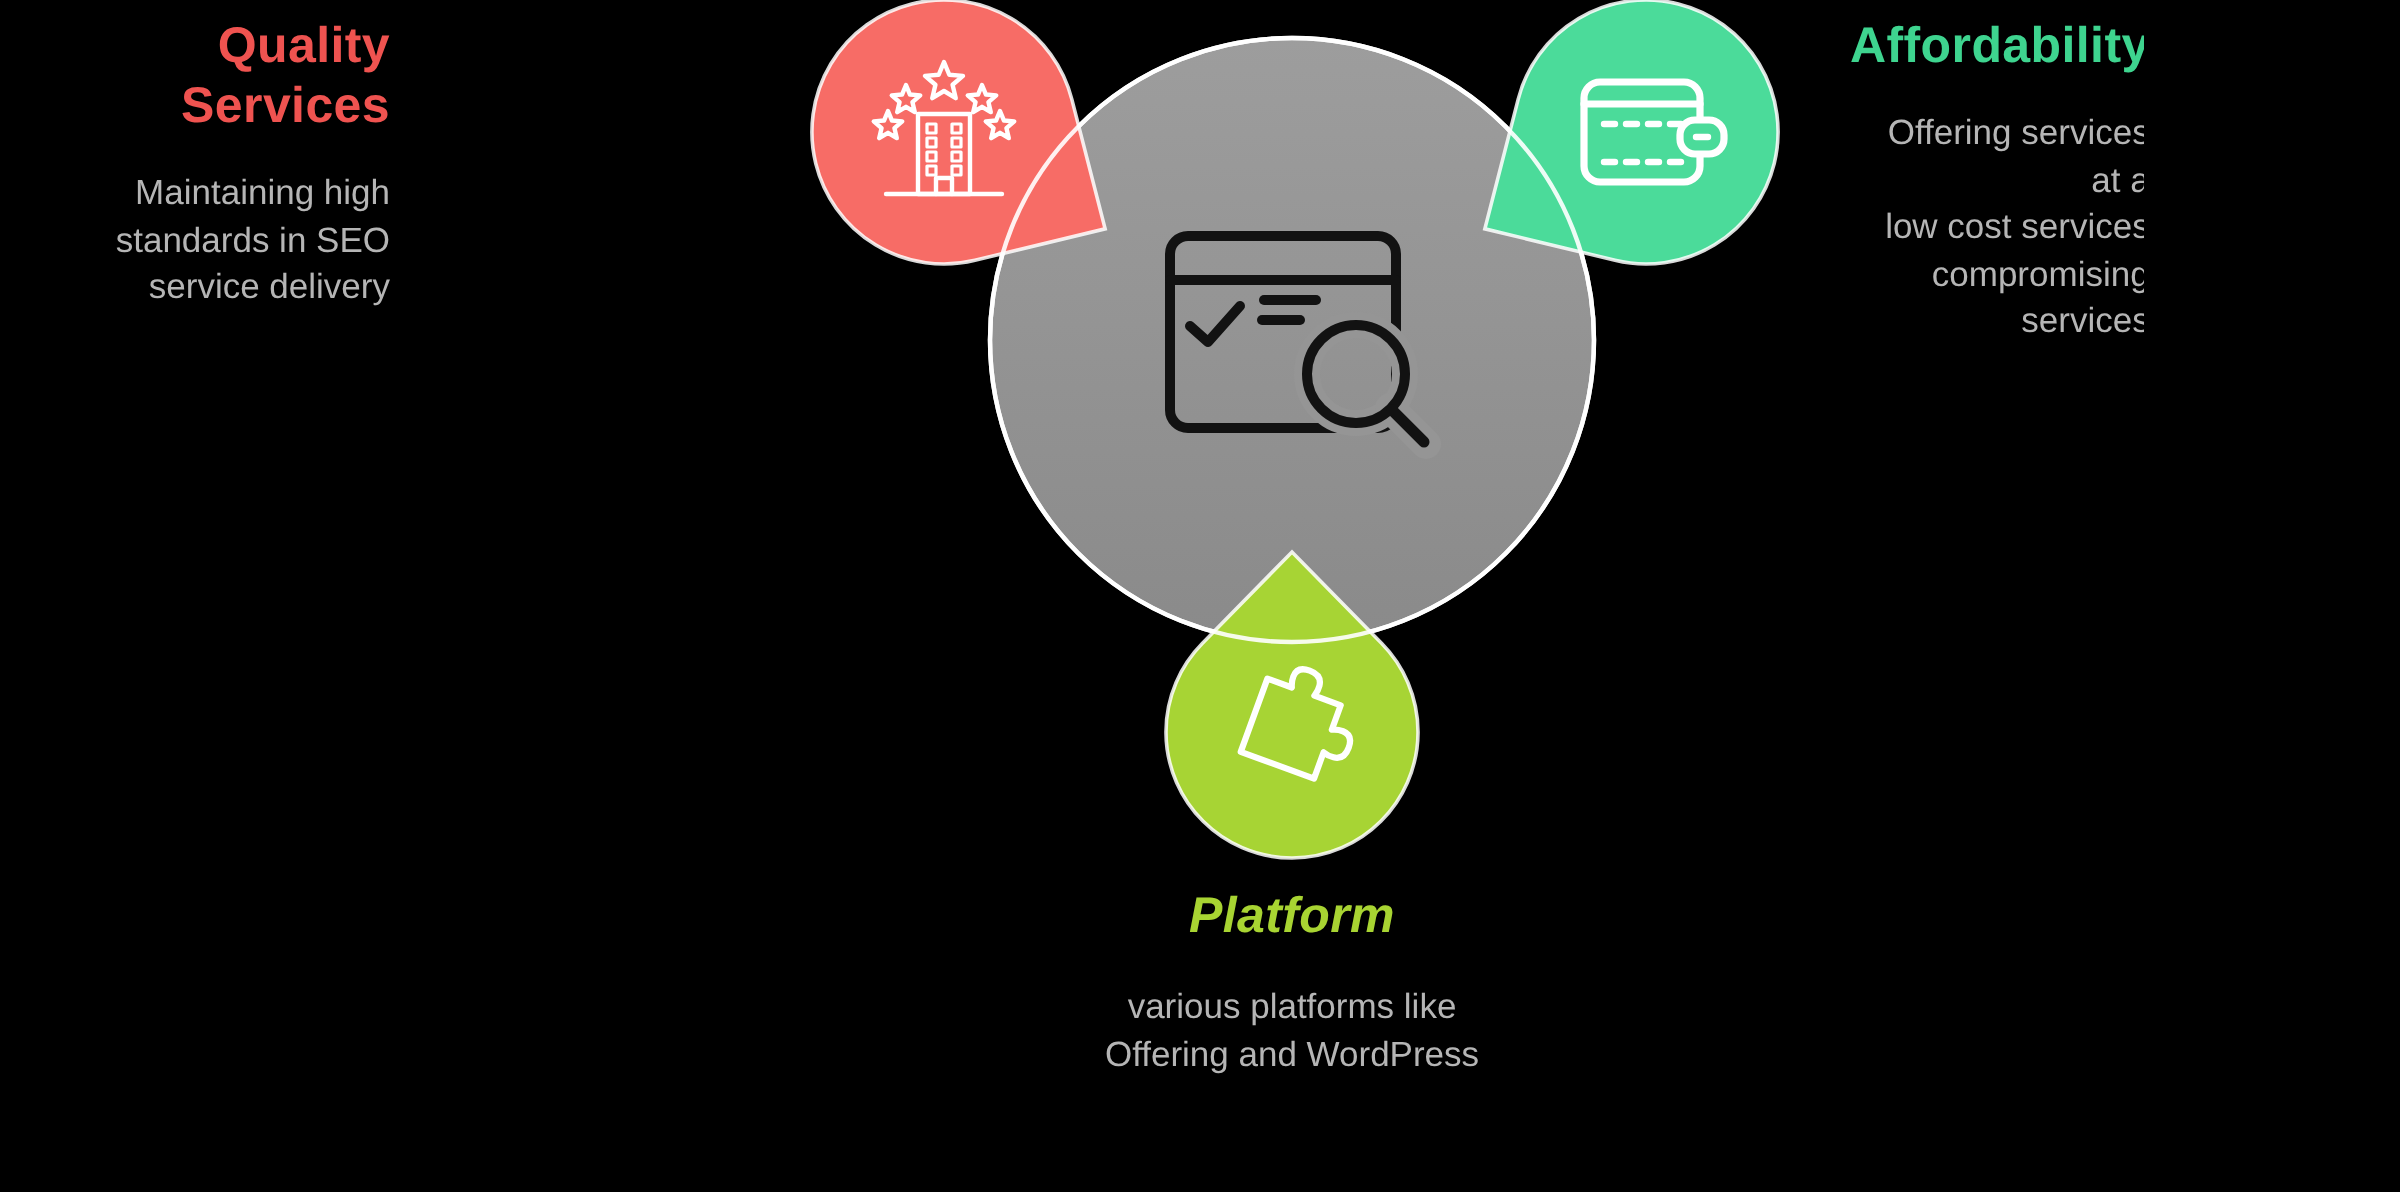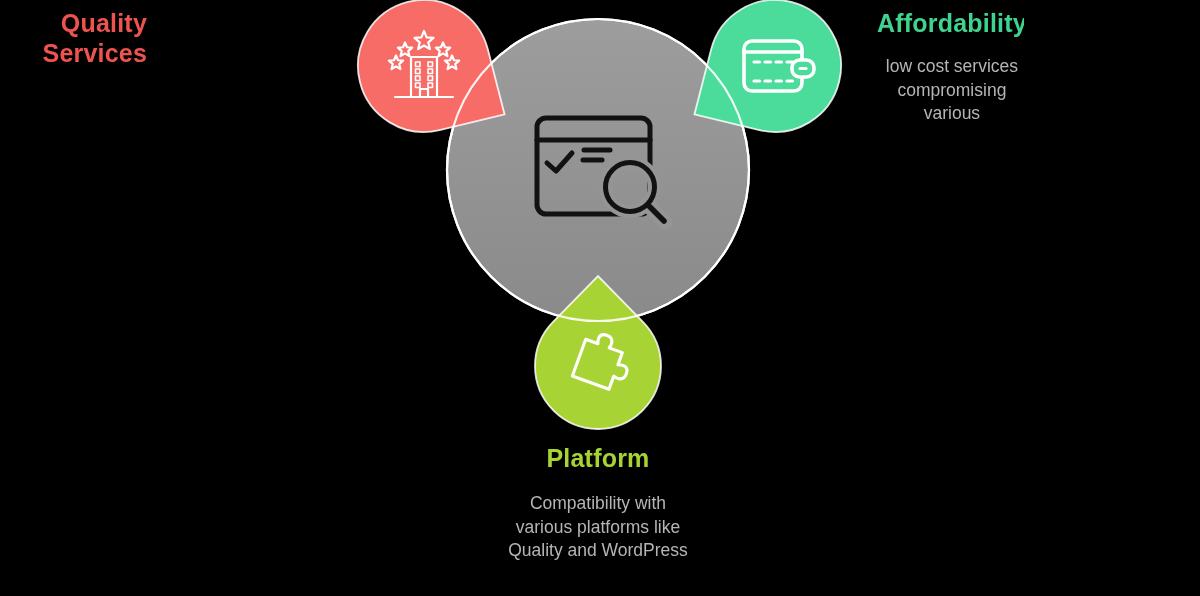--- a/index.html
+++ b/index.html
@@ -1,27 +1,27 @@
 <!DOCTYPE html>
 <html><head>
 <meta charset="utf-8">
 <style>
   html,body{margin:0;padding:0;background:#000;}
   .stage{position:relative;width:1024px;height:596px;background:#4c1d95;overflow:hidden;
-         font-family:"Liberation Sans",sans-serif;}
+         font-family:"Liberation Sans",sans-serif;margin-left:48px;}
   .stage svg{position:absolute;left:0;top:0;}
   .node-text{position:absolute;}
   .node-text .title{font-size:25px;font-weight:700;line-height:30px;letter-spacing:.2px;}
   .node-text .title2{font-size:25px;font-weight:700;line-height:32px;letter-spacing:.2px;}
   .node-text .desc{margin-top:17px;font-size:17.5px;line-height:23.5px;color:#b5b5b5;font-weight:400;}
   .t-red{color:#ef5350;}
   .t-green{color:#3ed48f;}
-  .t-lime{color:#a8d432;}
+  .t-lime{color:#a8d432;font-style:italic;}
   .left-node{top:8px;right:877px;text-align:right;}
-  .right-node{top:8px;left:877px;text-align:center;}
+  .right-node{top:8px;left:877px;text-align:right;}
   .bottom-node{top:442px;left:398px;width:400px;text-align:center;}
   .bottom-node .desc{margin-top:18px;}
   .drop{stroke:rgba(255,255,255,.85);stroke-width:1.8;}
   .icon-w{stroke:#ffffff;fill:none;}
   .icon-b{stroke:#121212;fill:none;}
 </style>
 </head>
 <body>
 
 <div class="stage">
@@ -88,34 +88,39 @@
         <circle cx="36" cy="20" r="24.5" stroke-width="13"></circle>
         <line x1="53" y1="37" x2="71" y2="55" stroke-width="15"></line>
       </g>
       <circle cx="36" cy="20" r="24.5"></circle>
       <line x1="54" y1="38" x2="70" y2="54" stroke-width="5.5"></line>
     </g>
   </svg>
 
   <div class="node-text left-node">
     <div class="title t-red">Quality Services</div>
+    <div class="desc">
+      <div>Maintaining high</div>
+      <div>standards in SEO</div>
+      <div>service delivery</div>
+    </div>
   </div>
 
   <div class="node-text right-node">
     <div class="title t-green">Affordability</div>
     <div class="desc">
+      <div>Offering services at a</div>
       <div>low cost services</div>
-      <div>compromising various</div>
+      <div>compromising services</div>
     </div>
   </div>
 
   <div class="node-text bottom-node">
     <div class="title2 t-lime">
       <div>Platform</div>
     </div>
     <div class="desc">
-      <div>Compatibility with</div>
       <div>various platforms like</div>
-      <div>Quality and WordPress</div>
+      <div>Offering and WordPress</div>
     </div>
   </div>
 
 </div>
 
 </body></html>

